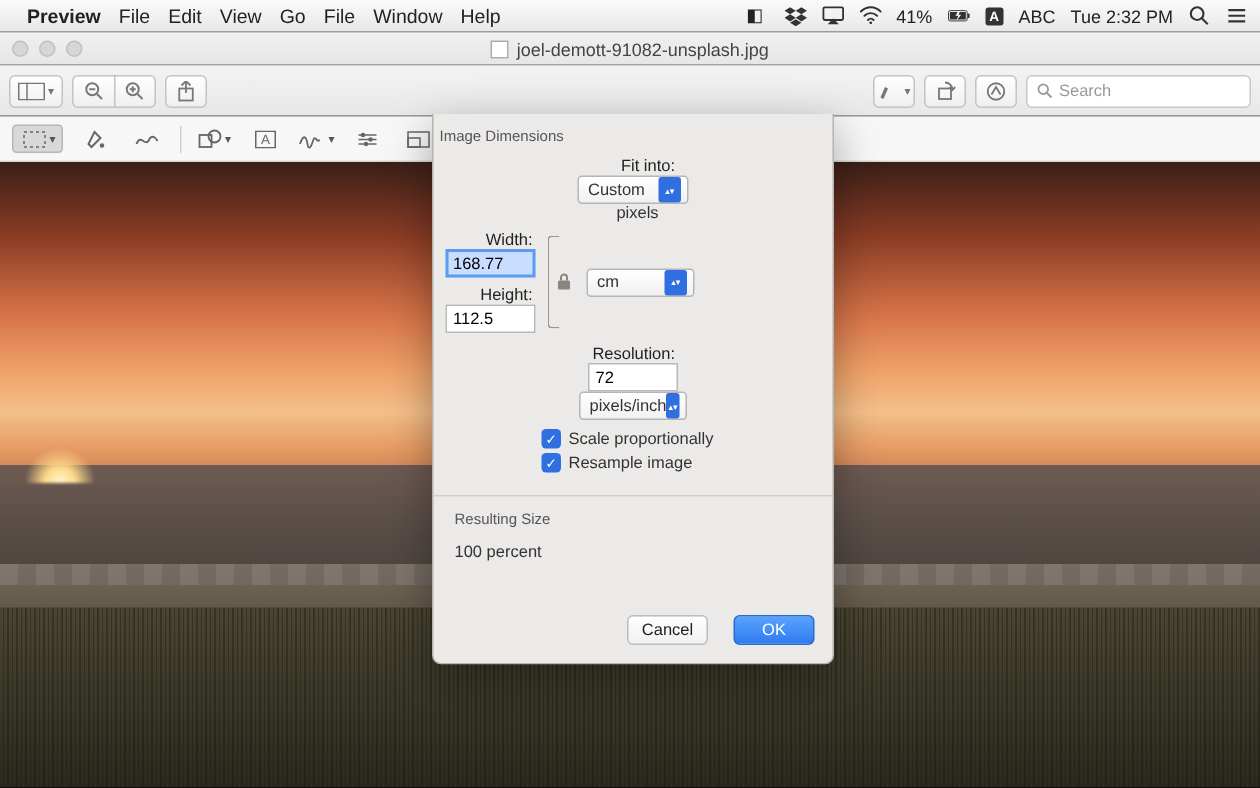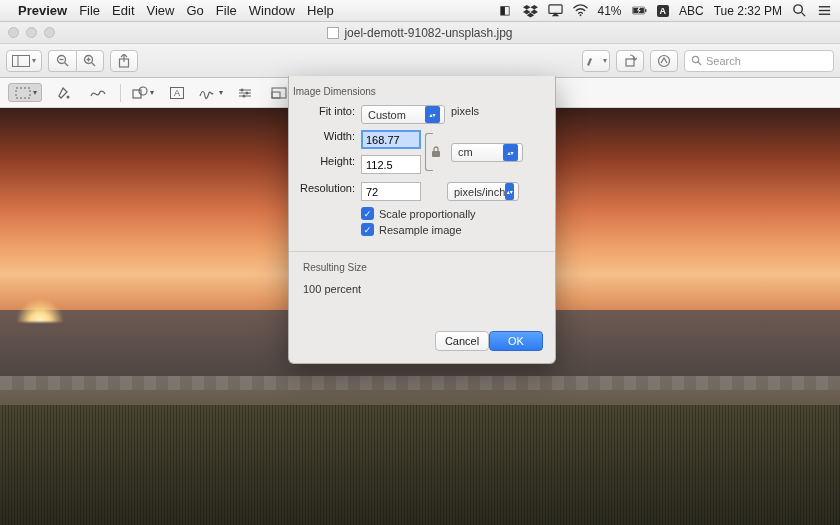--- a/index.html
+++ b/index.html
@@ -1,19 +1,19 @@
 <!DOCTYPE html>
 <html><head>
 <meta charset="utf-8">
 <style>
   * { box-sizing: border-box; margin: 0; padding: 0; font-family: -apple-system, "Helvetica Neue", Arial, sans-serif; }
   body { width: 840px; height: 525px; overflow: hidden; background: #000; position: relative; }
 
   
-  .menubar { height: 22px; background: linear-gradient(#fafafa,#e8e8e8); display: flex; align-items: center; font-size: 13px; color: #222; padding: 0 8px; border-bottom: 1px solid #c7c7c7; text-align: center; }
+  .menubar { height: 22px; background: linear-gradient(#fafafa,#e8e8e8); display: flex; align-items: center; font-size: 13px; color: #222; padding: 0 8px; border-bottom: 1px solid #c7c7c7; }
   .menubar .apple { font-size: 14px; margin-right: 10px; }
   .menubar .app { font-weight: 600; margin-right: 12px; }
   .menubar .mi { margin-right: 12px; }
   .menubar .spacer { flex: 1; }
   .menubar .right { display: flex; align-items: center; gap: 10px; font-size: 12px; }
   .menubar .right svg, .menubar .right .glyph { width: 15px; height: 15px; }
   .abc-badge { background:#333; color:#fff; font-size:9px; padding:1px 3px; border-radius:2px; font-weight:600; }
 
   
   .titlebar { height: 22px; background: linear-gradient(#f0f0f0,#e6e6e6); display:flex; align-items:center; justify-content:center; font-size:12px; color:#444; position:relative; border-bottom:1px solid #d0d0d0;}
@@ -63,37 +63,37 @@
   .car { position:absolute; right:150px; top:304px; width:44px; height:20px;}
   .car .body{position:absolute; left:4px; top:4px; width:34px; height:10px; background:#c9c4ba; border-radius:2px;}
   .car .roof{position:absolute; left:10px; top:0; width:20px; height:7px; background:#b5b0a5; border-radius:2px;}
   .car .w{position:absolute; bottom:0; width:7px; height:7px; background:#2a2a2a; border-radius:50%;}
   .car .w1{left:6px;} .car .w2{left:28px;}
 
   
   .dialog { position:absolute; left:288px; top:76px; width:268px; background:#eceae8; border:1px solid #b5b3b0; border-top:none; border-radius:0 0 6px 6px; box-shadow:0 10px 30px rgba(0,0,0,.35); font-size:11px; color:#333;}
   .dialog .section { padding:10px 4px 12px; }
   .dialog .section-title { font-size:10px; color:#555; margin-bottom:8px;}
-  .row { display:flex; margin-bottom:6px; }
+  .row { display:flex; align-items:center; margin-bottom:6px;flex-direction:column; }
   .row label { width:62px; text-align:right; margin-right:6px; color:#222;}
   .sel { height:19px; border:1px solid #b6b6b6; border-radius:3px; background:linear-gradient(#fff,#f1f1f1); display:flex; align-items:center; padding:0 4px 0 6px; font-size:11px;}
   .sel .arrow { margin-left:auto; width:15px; height:17px; background:#2f6fe0; border-radius:2px; display:flex; flex-direction:column; align-items:center; justify-content:center; color:#fff; font-size:6px; gap:0;}
   .txt { height:19px; border:1px solid #b8b8b8; background:#fff; padding:0 4px; font-size:11px; outline:none;}
   .txt.focus { border:2px solid #5b9bf2; padding:0 3px; background:#c9ddff;}
   .subtext { margin-left:6px; color:#333;}
   .lock-wrap { display:flex; flex-direction:column; align-items:center; width:22px; margin:0 4px; align-self:stretch; justify-content:center; position:relative;}
   .bracket { position:absolute; left:0; top:3px; bottom:3px; width:8px; border:1px solid #9a968f; border-right:none; border-radius:3px 0 0 3px;}
   .lock { width:12px; height:12px; display:flex; align-items:center; justify-content:center;}
   .cb-row { display:flex; align-items:center; margin-left:68px; margin-bottom:3px; gap:5px;}
   .cb { width:13px; height:13px; border-radius:3px; background:#2f6fe0; display:flex; align-items:center; justify-content:center; color:#fff; font-size:9px;}
   .divider { height:1px; background:#d3d0cc; margin:0;}
   .result-block { padding:10px 14px 14px; font-size:11px; color:#333;}
   .result-block .section-title{margin-bottom:10px;}
   .result-block div { margin-bottom:12px;}
-  .dialog-buttons { display:flex; justify-content:flex-end; gap:0; padding:10px 12px 12px; }
+  .dialog-buttons { display:flex; justify-content:flex-end; gap:17px; padding:10px 12px 12px; }
   .btn { height:20px; min-width:54px; border-radius:4px; font-size:11px; display:flex; align-items:center; justify-content:center; border:1px solid #bdbdbd; background:linear-gradient(#fff,#f1f1f1); color:#222;}
   .btn.primary { background:linear-gradient(#5aa3ff,#2f7bf0); color:#fff; border:1px solid #2a6ad0;}
 
   svg { display:block; }
 </style>
 </head>
 <body>
 
 <div class="menubar">
   <span class="apple"></span>
@@ -319,21 +319,21 @@
     <div class="grass"></div>
   </div>
 </div>
 
 <div class="dialog">
   <div class="section">
     <div class="section-title">Image Dimensions</div>
 
     <div class="row">
       <label>Fit into:</label>
-      <div class="sel" style="width:84px">
+      <div class="sel" style="width:74px">
         <span>Custom</span>
         <span class="arrow">▴▾</span>
       </div>
       <span class="subtext">pixels</span>
     </div>
 
     <div style="display:flex; align-items:stretch; margin-top:6px;">
       <div style="flex:0 0 auto">
         <div class="row" style="margin-bottom:6px;">
           <label>Width:</label>

